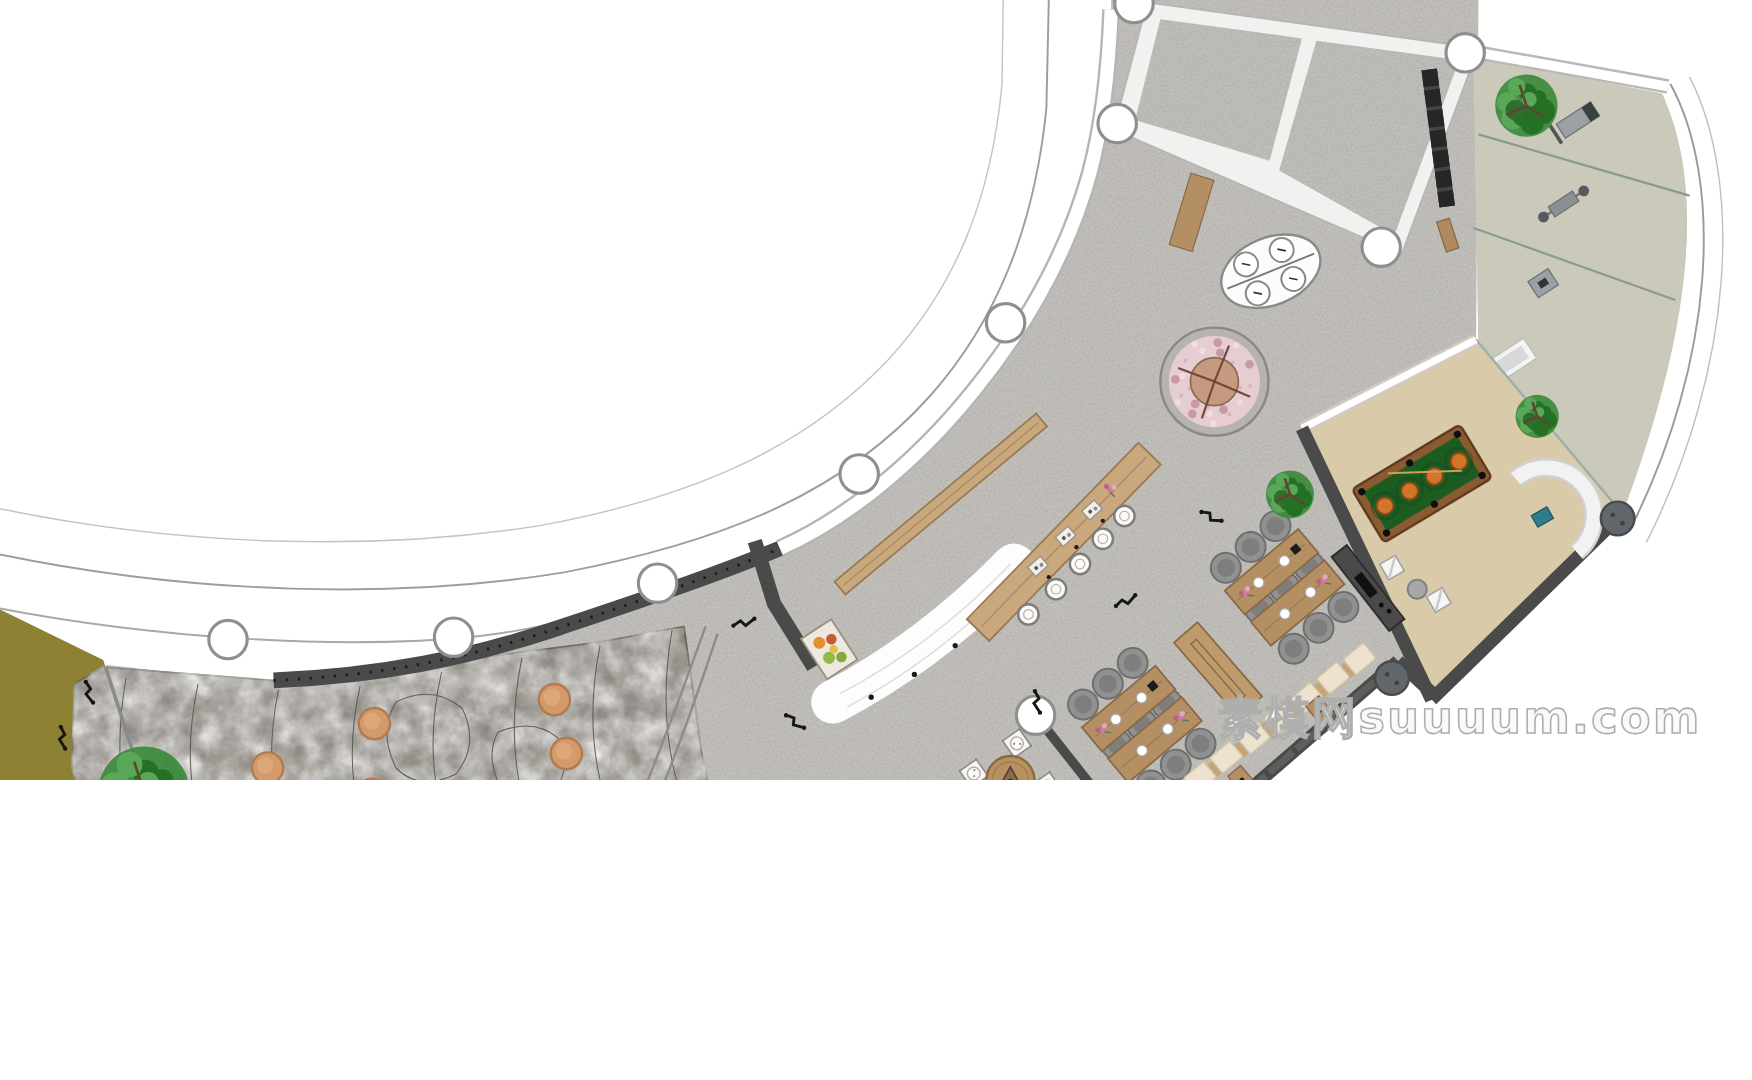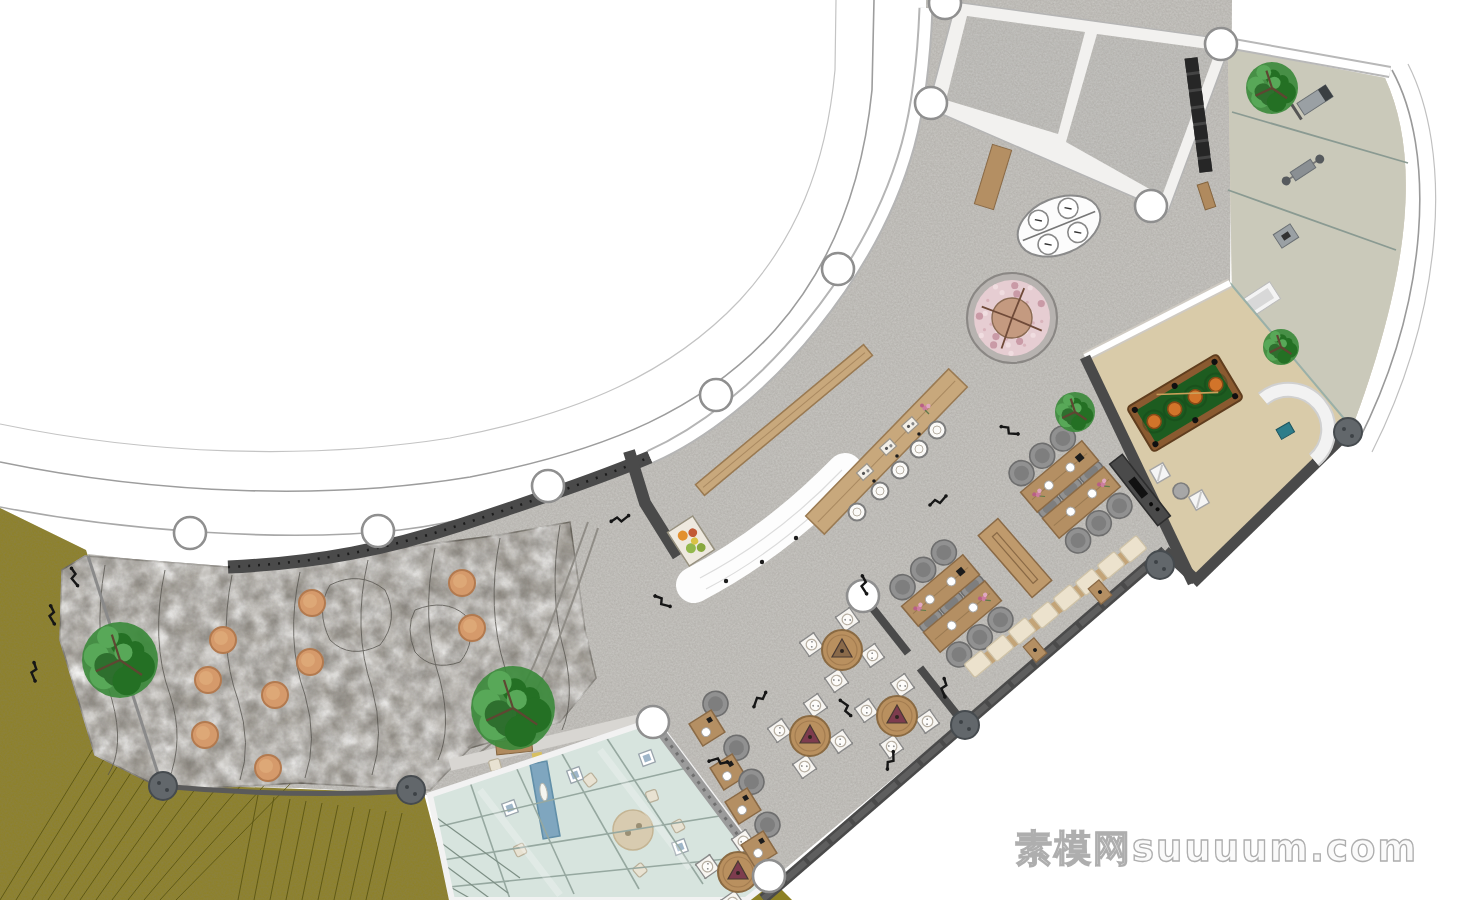--- a/index.html
+++ b/index.html
@@ -1,16 +1,16 @@
 <!DOCTYPE html>
 <html><head>
 <meta charset="utf-8">
 <style>
   html,body{margin:0;padding:0;background:#ffffff;}
-  .stage{position:relative;width:1460px;height:900px;overflow:hidden;background:#ffffff;
+  .stage{position:relative;width:1460px;height:650px;overflow:hidden;background:#ffffff;
          font-family:"DejaVu Sans","Liberation Sans",sans-serif;}
   .stage svg{position:absolute;left:0;top:0;}
   .watermark{position:absolute;right:42px;bottom:26px;font-size:37px;font-weight:bold;
              letter-spacing:2px;color:rgba(255,255,255,0.92);
              -webkit-text-stroke:1.3px #aeaeae;text-shadow:0 0 1px #c0c0c0;
              font-family:"DejaVu Sans",sans-serif;user-select:none;}
 </style>
 </head>
 <body>
 

